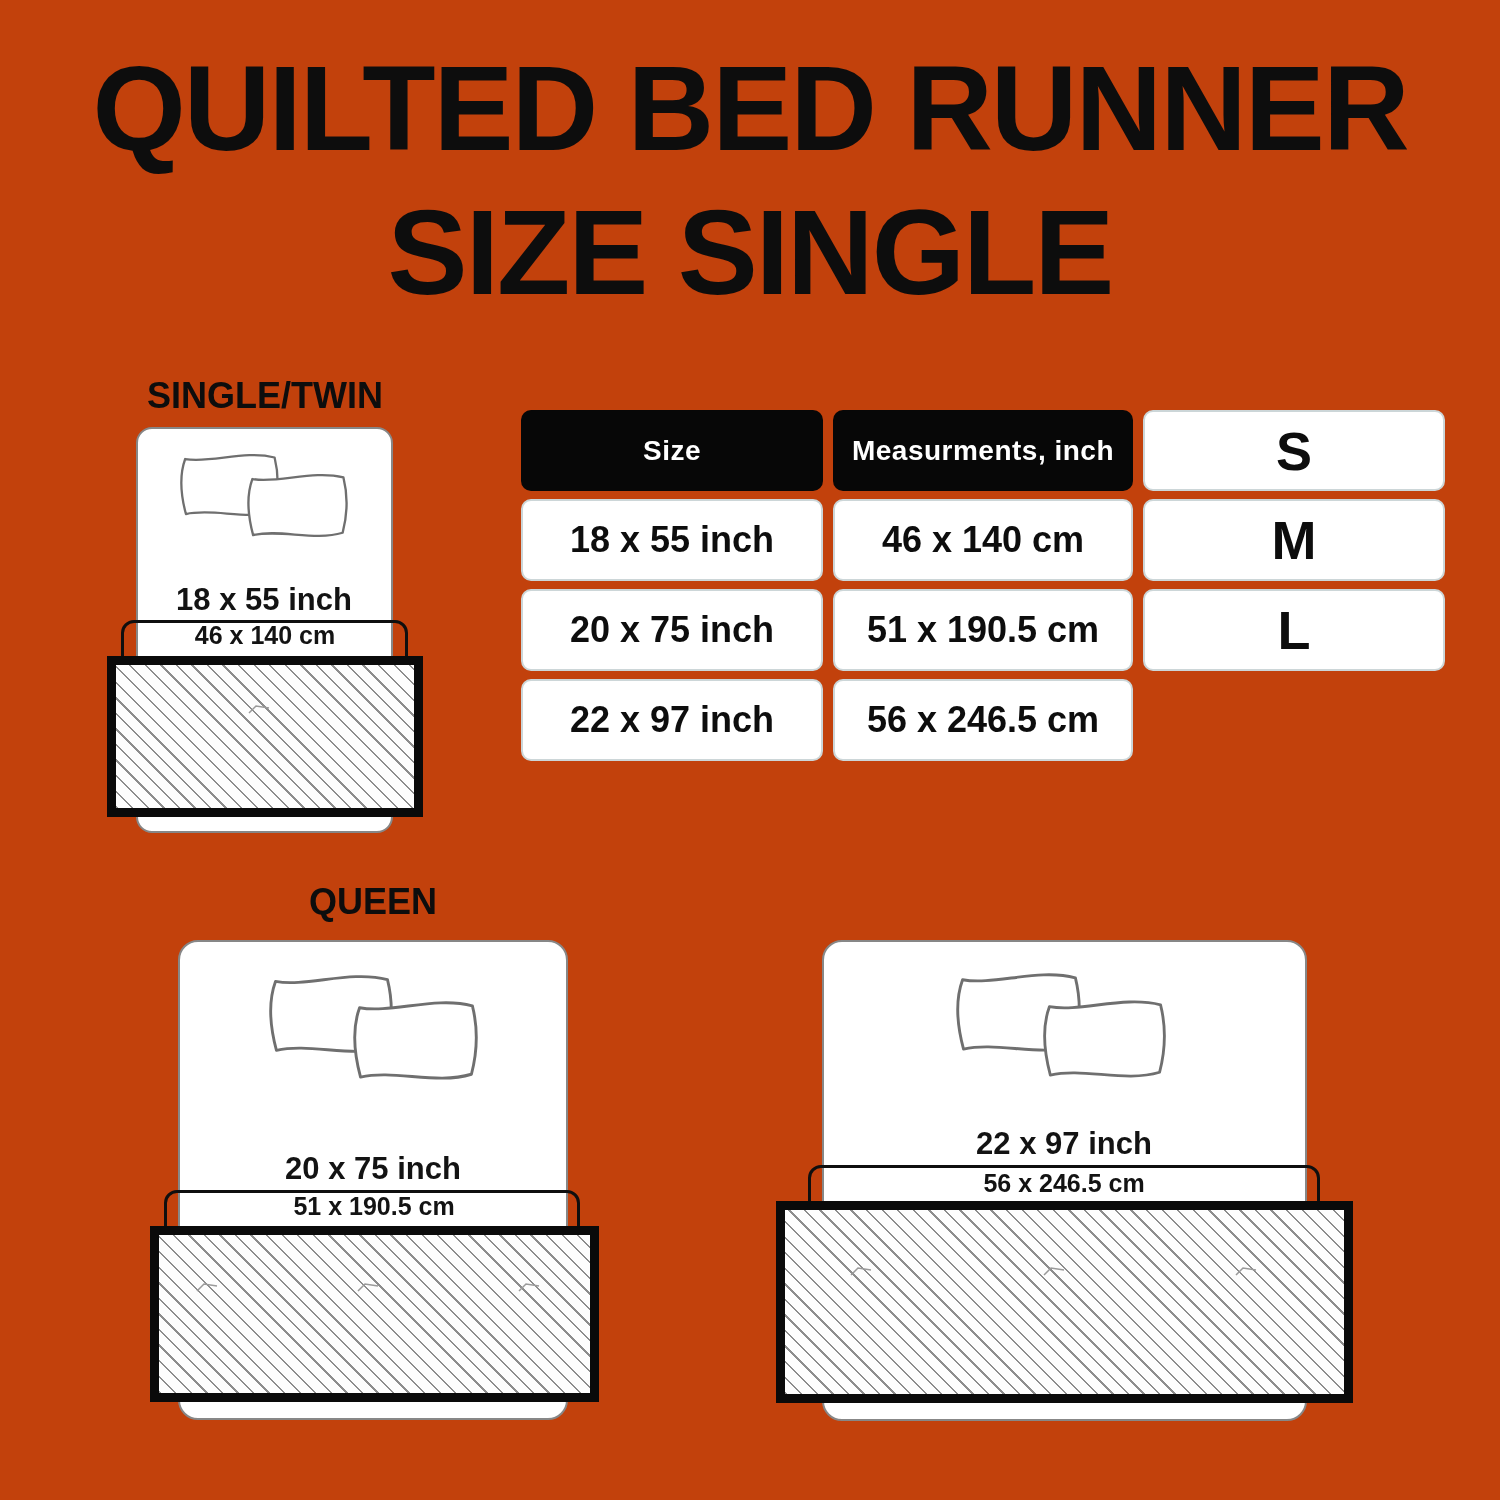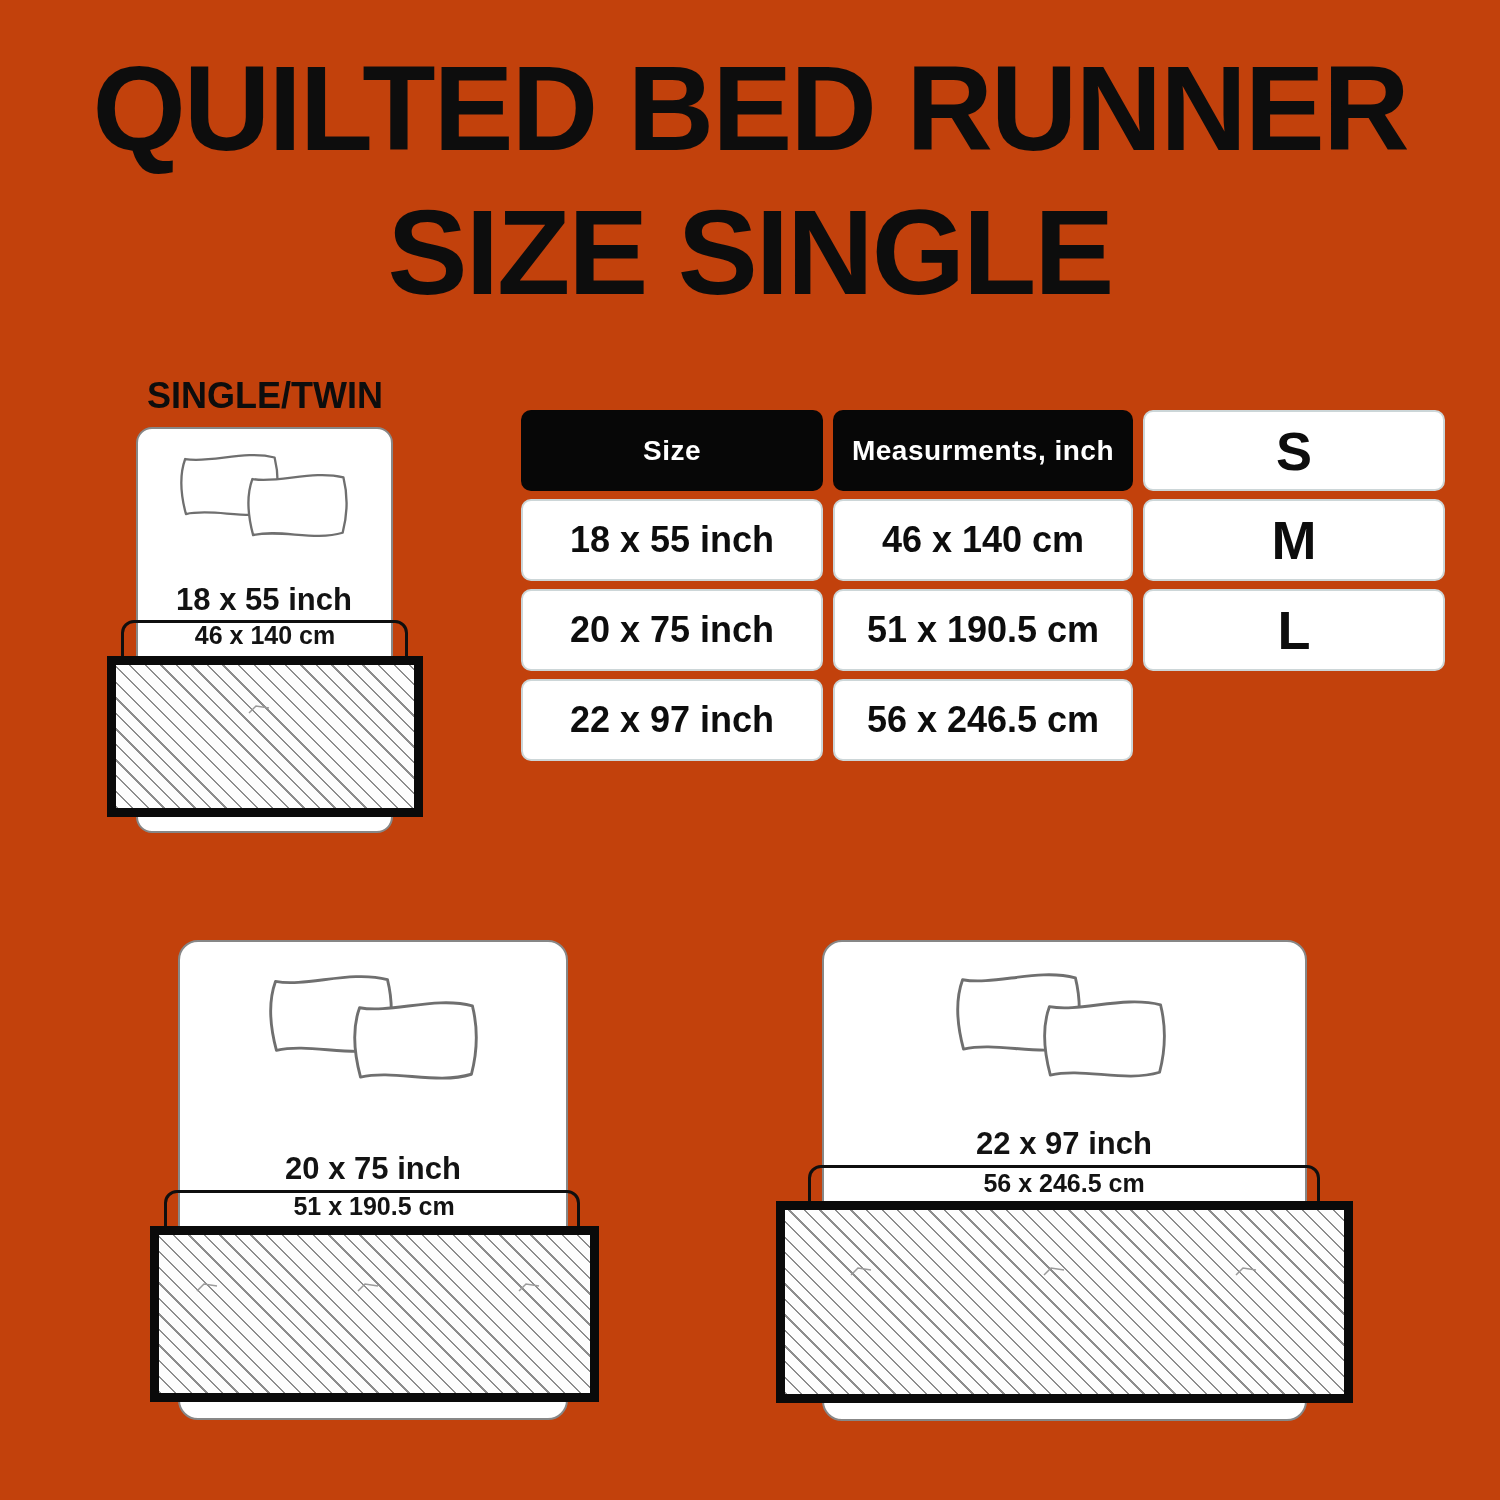--- a/index.html
+++ b/index.html
@@ -112,20 +112,21 @@
   <div class="runner-outline" style="left:121px; top:620px; width:287px; height:185px;"></div>
 
   <div class="dim-cm" style="left:120px; top:621px; width:290px;">46 x 140 cm</div>
 
   <div class="runner-swatch" style="left:107px; top:656px; width:316px; height:161px;"></div>
 
   <svg class="qmark" style="left:248px; top:702px;" width="22" height="14" viewBox="0 0 22 14">
     <polyline points="1,11 8,4 21,6" fill="none" stroke="#9a9a9a" stroke-width="1.5"></polyline>
   </svg>
 
+  <div class="diagram-label" style="left:223px; top:877px; width:300px;">QUEEN</div>
 
   <div class="bed" style="left:178px; top:940px; width:390px; height:480px; border-radius:20px;"></div>
 
   <svg class="pillow" style="left:264px; top:965px;" width="134" height="98" viewBox="0 0 140 100">
     <path d="M 12,16 C 45,22 90,4 129,14 C 135,38 134,62 128,85 C 92,96 48,80 13,88 C 6,62 4,38 12,16 Z" fill="#ffffff" stroke="#6f6f6f" stroke-width="3" stroke-linejoin="round"></path>
   </svg>
   <svg class="pillow" style="left:348px; top:992px;" width="135" height="97" viewBox="0 0 140 100">
     <path d="M 12,16 C 45,22 90,4 129,14 C 135,38 134,62 128,85 C 92,96 48,80 13,88 C 6,62 4,38 12,16 Z" fill="#ffffff" stroke="#6f6f6f" stroke-width="3" stroke-linejoin="round"></path>
   </svg>
 

